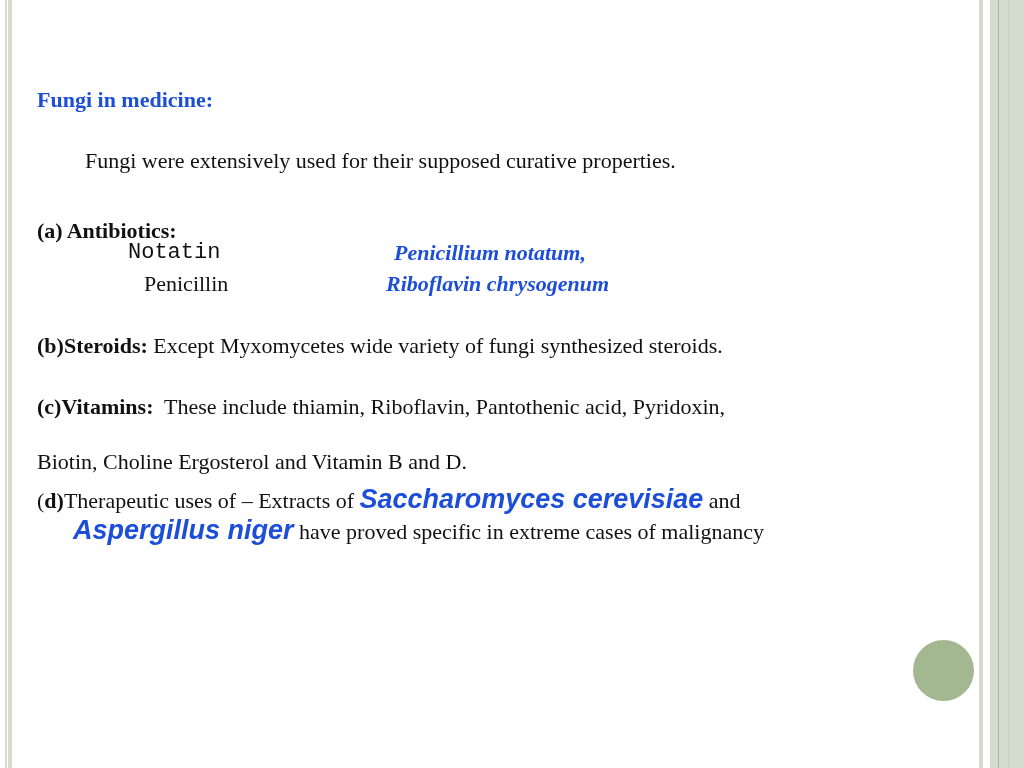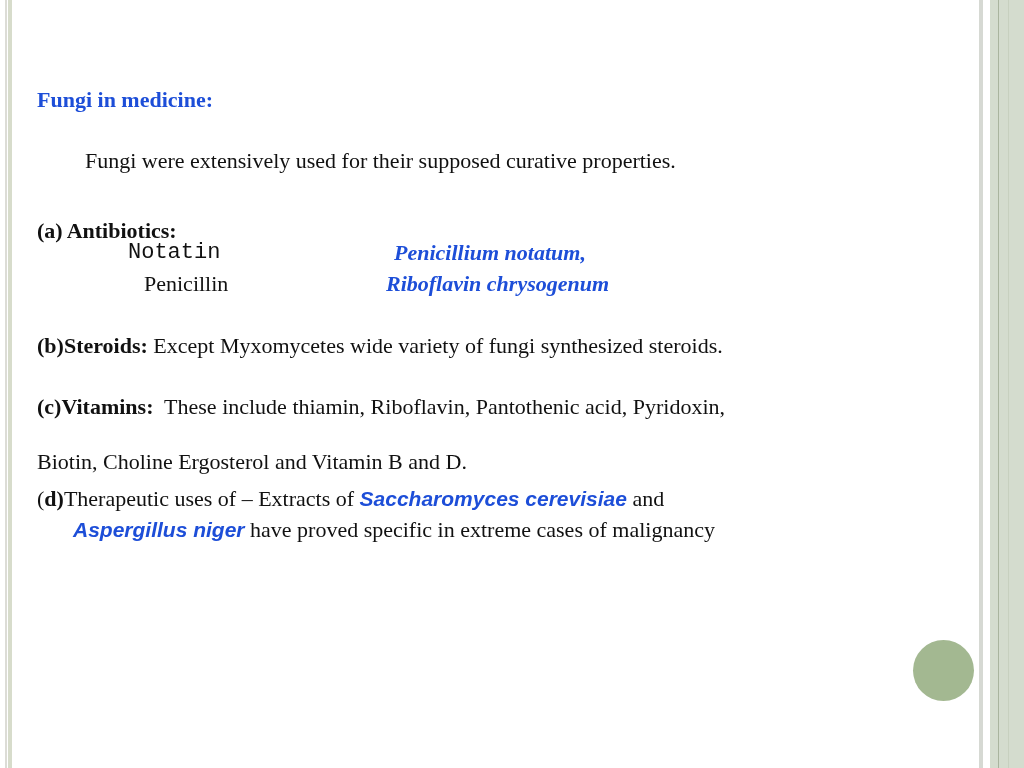--- a/index.html
+++ b/index.html
@@ -23,21 +23,21 @@
   }
   .slide { position: absolute; left: 37px; top: 0; width: 940px; }
   .line {
     position: absolute; left: 0; white-space: nowrap;
     font-family: "Liberation Serif", "DejaVu Serif", serif;
     font-size: 22px; line-height: 28px;
   }
   .red { color: #1d4ed8; }
   .b { font-weight: bold; }
   .bi { font-weight: bold; font-style: italic; margin-left: 24px; }
-  .sans-bi { font-family: "Liberation Sans", "DejaVu Sans", sans-serif; font-weight: bold; font-style: italic; font-size: 21px; }
+  .sans-bi { font-family: "Liberation Sans", "DejaVu Sans", sans-serif; font-weight: bold; font-style: italic; font-size: 27px; }
 </style>
 </head>
 <body>
 
 <div class="lb1"></div>
 <div class="lb2"></div>
 <div class="rb1"></div>
 <div class="rb2"></div>
 <div class="rb3"></div>
 <div class="rb4"></div>

